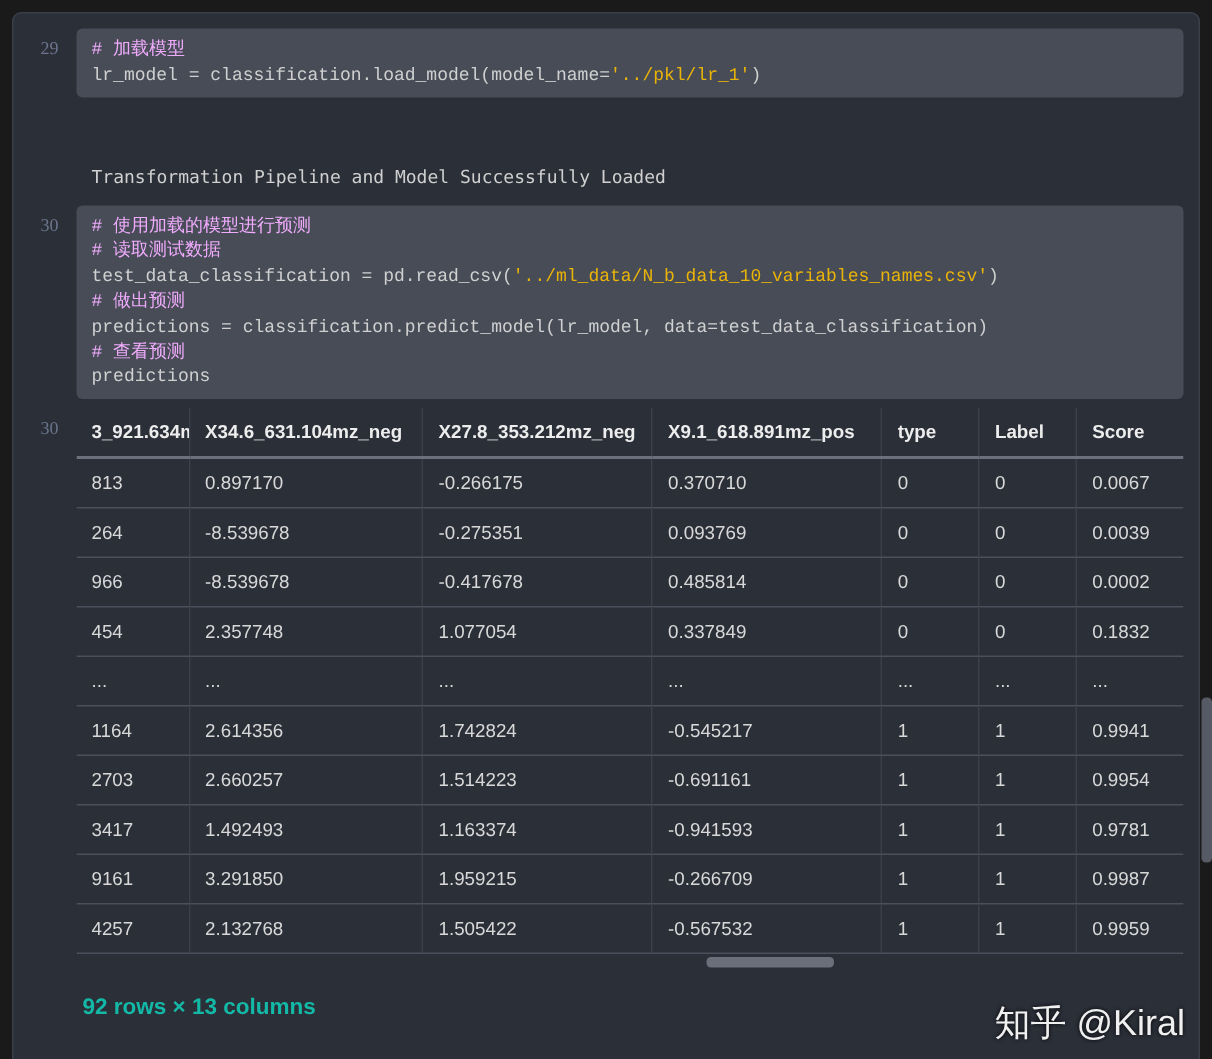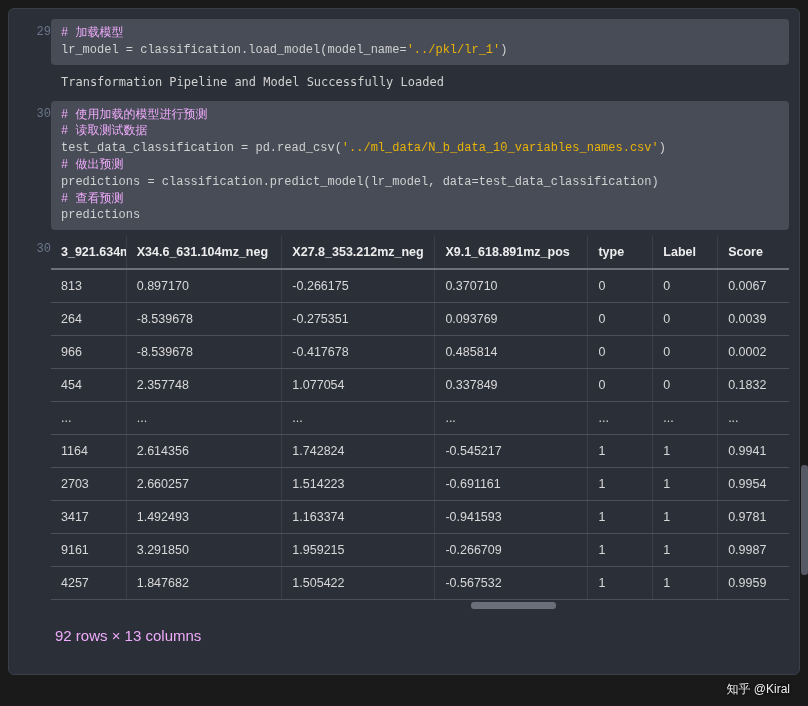--- a/index.html
+++ b/index.html
@@ -20,26 +20,26 @@
     padding: 10px 10px 20px 10px;
   }
   .cell-row {
     display: flex;
     align-items: flex-start;
     margin-bottom: 6px;
   }
   .cell-num {
     width: 32px;
     text-align: right;
-    padding-right: 0;
+    padding-right: 12px;
     color: #6b768c;
     font-size: 12px;
     padding-top: 6px;
     flex-shrink: 0;
-    font-family: Liberation Mono, monospace;
+    font-family: Liberation Serif, serif;
   }
   .code-block {
     flex: 1;
     background: #474c57;
     border-radius: 4px;
     padding: 6px 10px;
     font-family: Consolas, "Courier New", monospace;
     font-size: 12px;
     line-height: 1.4;
     color: #d0d0d0;
@@ -47,20 +47,21 @@
     overflow: hidden;
   }
   .cmt { color: #f0abfc; }
   .str { color: #eab308; }
   .output-text {
     flex: 1;
     font-family: Consolas, monospace;
     font-size: 12px;
     color: #d0d0d0;
     padding: 4px 0 6px 10px;
+    margin-top: 36px;
   }
   .table-wrap {
     flex: 1;
     overflow: hidden;
   }
   table {
     border-collapse: collapse;
     width: 100%;
     font-size: 12.5px;
     color: #d8d8d8;
@@ -82,21 +83,22 @@
   col.c1 { width: 58px; }
   col.c2 { width: 120px; }
   col.c3 { width: 118px; }
   col.c4 { width: 118px; }
   col.c5 { width: 50px; }
   col.c6 { width: 50px; }
   col.c7 { width: 55px; }
   .summary {
     padding: 18px 0 4px 4px;
     font-size: 15px;
-    color: #f0abfc;
+    color: #14b8a6;
+    font-weight: bold;
   }
   .scrollbar-h {
     height: 7px;
     background: #2b2f38;
     margin-top: 2px;
     position: relative;
   }
   .scrollbar-h .thumb {
     position: absolute;
     height: 7px;
@@ -118,21 +120,21 @@
     width: 7px;
     background: #555a64;
     border-radius: 3px;
     top: 465px;
     height: 110px;
   }
   .watermark {
     position: absolute;
     right: 18px;
     bottom: 8px;
-    font-size: 12px;
+    font-size: 24px;
     color: #f0f0f0;
     font-family: "Microsoft YaHei", sans-serif;
     text-shadow: 0 0 3px #000;
     font-weight: 500;
   }
 </style>
 </head>
 <body>
 
 <div class="notebook-wrap">
@@ -260,21 +262,21 @@
               <td>9161</td>
               <td>3.291850</td>
               <td>1.959215</td>
               <td>-0.266709</td>
               <td>1</td>
               <td>1</td>
               <td>0.9987</td>
             </tr>
             <tr>
               <td>4257</td>
-              <td>1.847682</td>
+              <td>2.132768</td>
               <td>1.505422</td>
               <td>-0.567532</td>
               <td>1</td>
               <td>1</td>
               <td>0.9959</td>
             </tr>
           </tbody>
       </table>
       <div class="scrollbar-h">
           <div class="thumb"></div>

